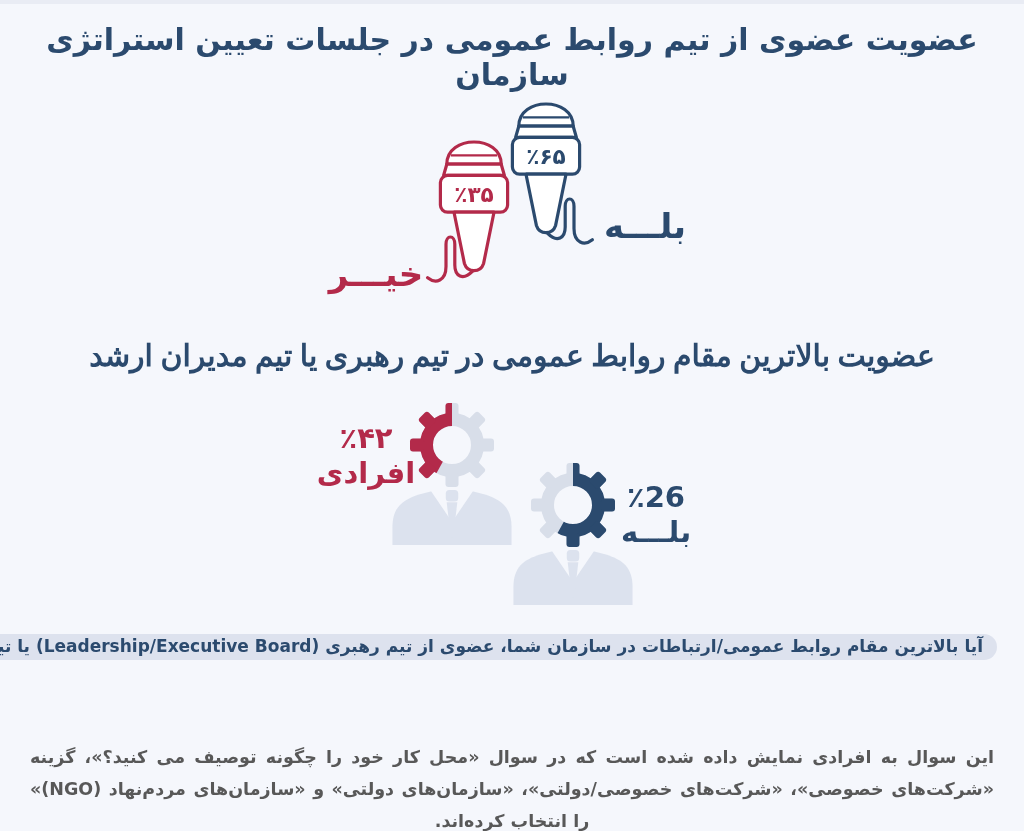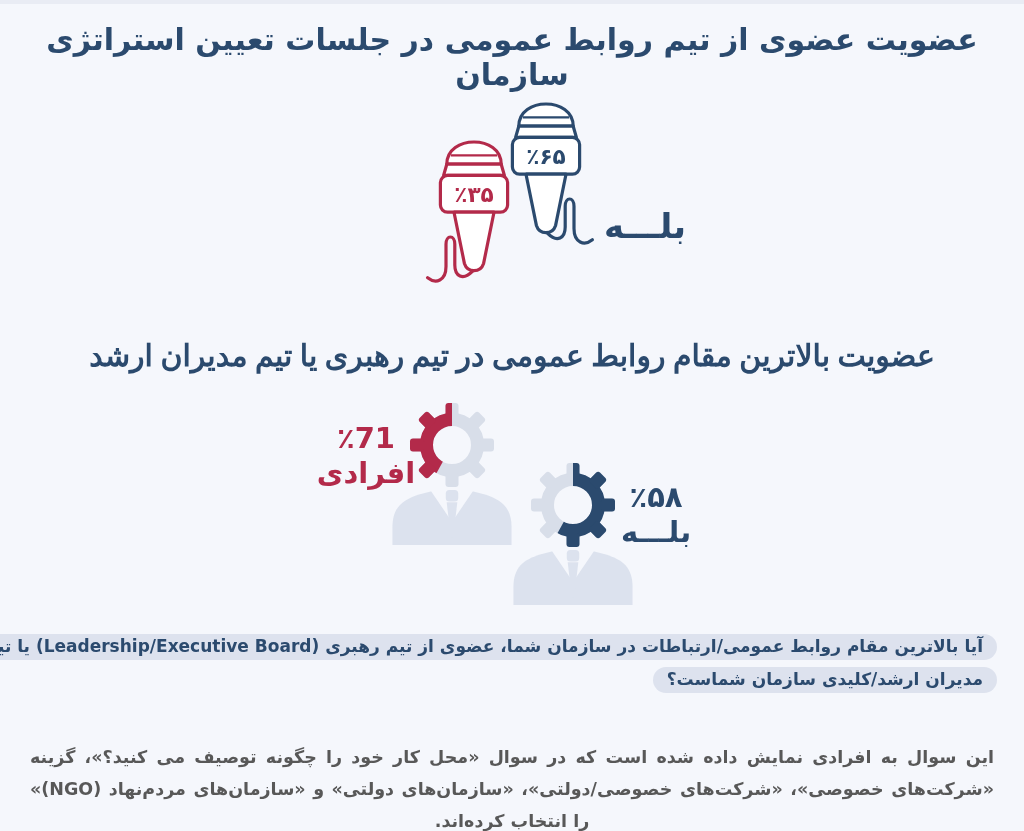--- a/index.html
+++ b/index.html
@@ -71,20 +71,21 @@
     <path d="M58,184 C46,196 36,190 36,176 L36,150 C36,138 25,138 25,150 L25,178 C25,196 12,200 2,192" fill="none" stroke="#b32a4a" stroke-width="4" stroke-linecap="round"></path>
     <path d="M26,50 C26,13 94,13 94,50 Z" fill="#ffffff" stroke="#b32a4a" stroke-width="4" stroke-linejoin="round"></path>
     <line x1="31" y1="39" x2="89" y2="39" stroke="#b32a4a" stroke-width="3"></line>
     <path d="M26,50 L22,64 L98,64 L94,50 Z" fill="#ffffff" stroke="#b32a4a" stroke-width="4" stroke-linejoin="round"></path>
     <rect x="18" y="64" width="84" height="46" rx="9" fill="#ffffff" stroke="#b32a4a" stroke-width="4"></rect>
     <path d="M35,110 L85,110 L72,174 C68,186 52,186 48,174 Z" fill="#ffffff" stroke="#b32a4a" stroke-width="4" stroke-linejoin="round"></path>
     <text class="mic-pct" x="60" y="97" text-anchor="middle" fill="#b32a4a">٪۳۵</text>
   </svg>
 
   <div class="big-label yes1">بلـــه</div>
+  <div class="big-label no1">خیـــر</div>
 
   <div class="title t2">عضویت بالاترین مقام روابط عمومی در تیم رهبری یا تیم مدیران ارشد</div>
 
   <svg class="body-left" viewBox="0 0 140 72" aria-hidden="true">
     <path d="M3,72 L3,52 C3,30 14,21 34,15 L57,9 C65,7.5 75,7.5 83,9 L106,15 C126,21 137,30 137,52 L137,72 Z" fill="#dce2ee"></path>
     <path d="M44,8 L70,46 L96,8 Z" fill="#f5f7fc"></path>
     <rect x="63" y="10" width="14" height="13" rx="4" fill="#dce2ee"></rect>
     <path d="M64,24 L76,24 L71.5,62 C70.8,65 69.2,65 68.5,62 Z" fill="#dce2ee"></path>
   </svg>
 
@@ -104,21 +105,21 @@
         <rect x="43.5" y="8" width="13" height="14" rx="3" stroke="none" transform="rotate(180 50 50)"></rect>
         <rect x="43.5" y="8" width="13" height="14" rx="3" stroke="none" transform="rotate(225 50 50)"></rect>
         <rect x="43.5" y="8" width="13" height="14" rx="3" stroke="none" transform="rotate(270 50 50)"></rect>
         <rect x="43.5" y="8" width="13" height="14" rx="3" stroke="none" transform="rotate(315 50 50)"></rect>
       </g>
     </g>
     <use href="#gearL" fill="#b32a4a" stroke="#b32a4a" clip-path="url(#wedgeL)"></use>
   </svg>
 
   <div class="gear-text gt-no">
-    <span class="pct">٪71</span>
+    <span class="pct">٪۴۲</span>
     <span>افرادی</span>
   </div>
 
   <svg class="body-right" viewBox="0 0 140 72" aria-hidden="true">
     <path d="M3,72 L3,52 C3,30 14,21 34,15 L57,9 C65,7.5 75,7.5 83,9 L106,15 C126,21 137,30 137,52 L137,72 Z" fill="#dce2ee"></path>
     <path d="M44,8 L70,46 L96,8 Z" fill="#f5f7fc"></path>
     <rect x="63" y="10" width="14" height="13" rx="4" fill="#dce2ee"></rect>
     <path d="M64,24 L76,24 L71.5,62 C70.8,65 69.2,65 68.5,62 Z" fill="#dce2ee"></path>
   </svg>
 
@@ -138,24 +139,23 @@
         <rect x="43.5" y="8" width="13" height="14" rx="3" stroke="none" transform="rotate(180 50 50)"></rect>
         <rect x="43.5" y="8" width="13" height="14" rx="3" stroke="none" transform="rotate(225 50 50)"></rect>
         <rect x="43.5" y="8" width="13" height="14" rx="3" stroke="none" transform="rotate(270 50 50)"></rect>
         <rect x="43.5" y="8" width="13" height="14" rx="3" stroke="none" transform="rotate(315 50 50)"></rect>
       </g>
     </g>
     <use href="#gearR" fill="#2b4a6e" stroke="#2b4a6e" clip-path="url(#wedgeR)"></use>
   </svg>
 
   <div class="gear-text gt-yes">
-    <span class="pct">٪۵۸</span>
+    <span class="pct">٪26</span>
     <span>بلـــه</span>
   </div>
 
   <div class="questions">
     <span class="pill">آیا بالاترین مقام روابط عمومی/ارتباطات در سازمان شما، عضوی از تیم رهبری (Leadership/Executive Board) یا تیم</span>
-    <span class="pill">مدیران ارشد/کلیدی سازمان شماست؟</span>
   </div>
 
   <p class="footnote">این سوال به افرادی نمایش داده شده است که در سوال «محل کار خود را چگونه توصیف می کنید؟»، گزینه «شرکت‌های خصوصی»، «شرکت‌های خصوصی/دولتی»، «سازمان‌های دولتی» و «سازمان‌های مردم‌نهاد (NGO)» را انتخاب کرده‌اند.</p>
 
 </div>
 
 </body></html>

